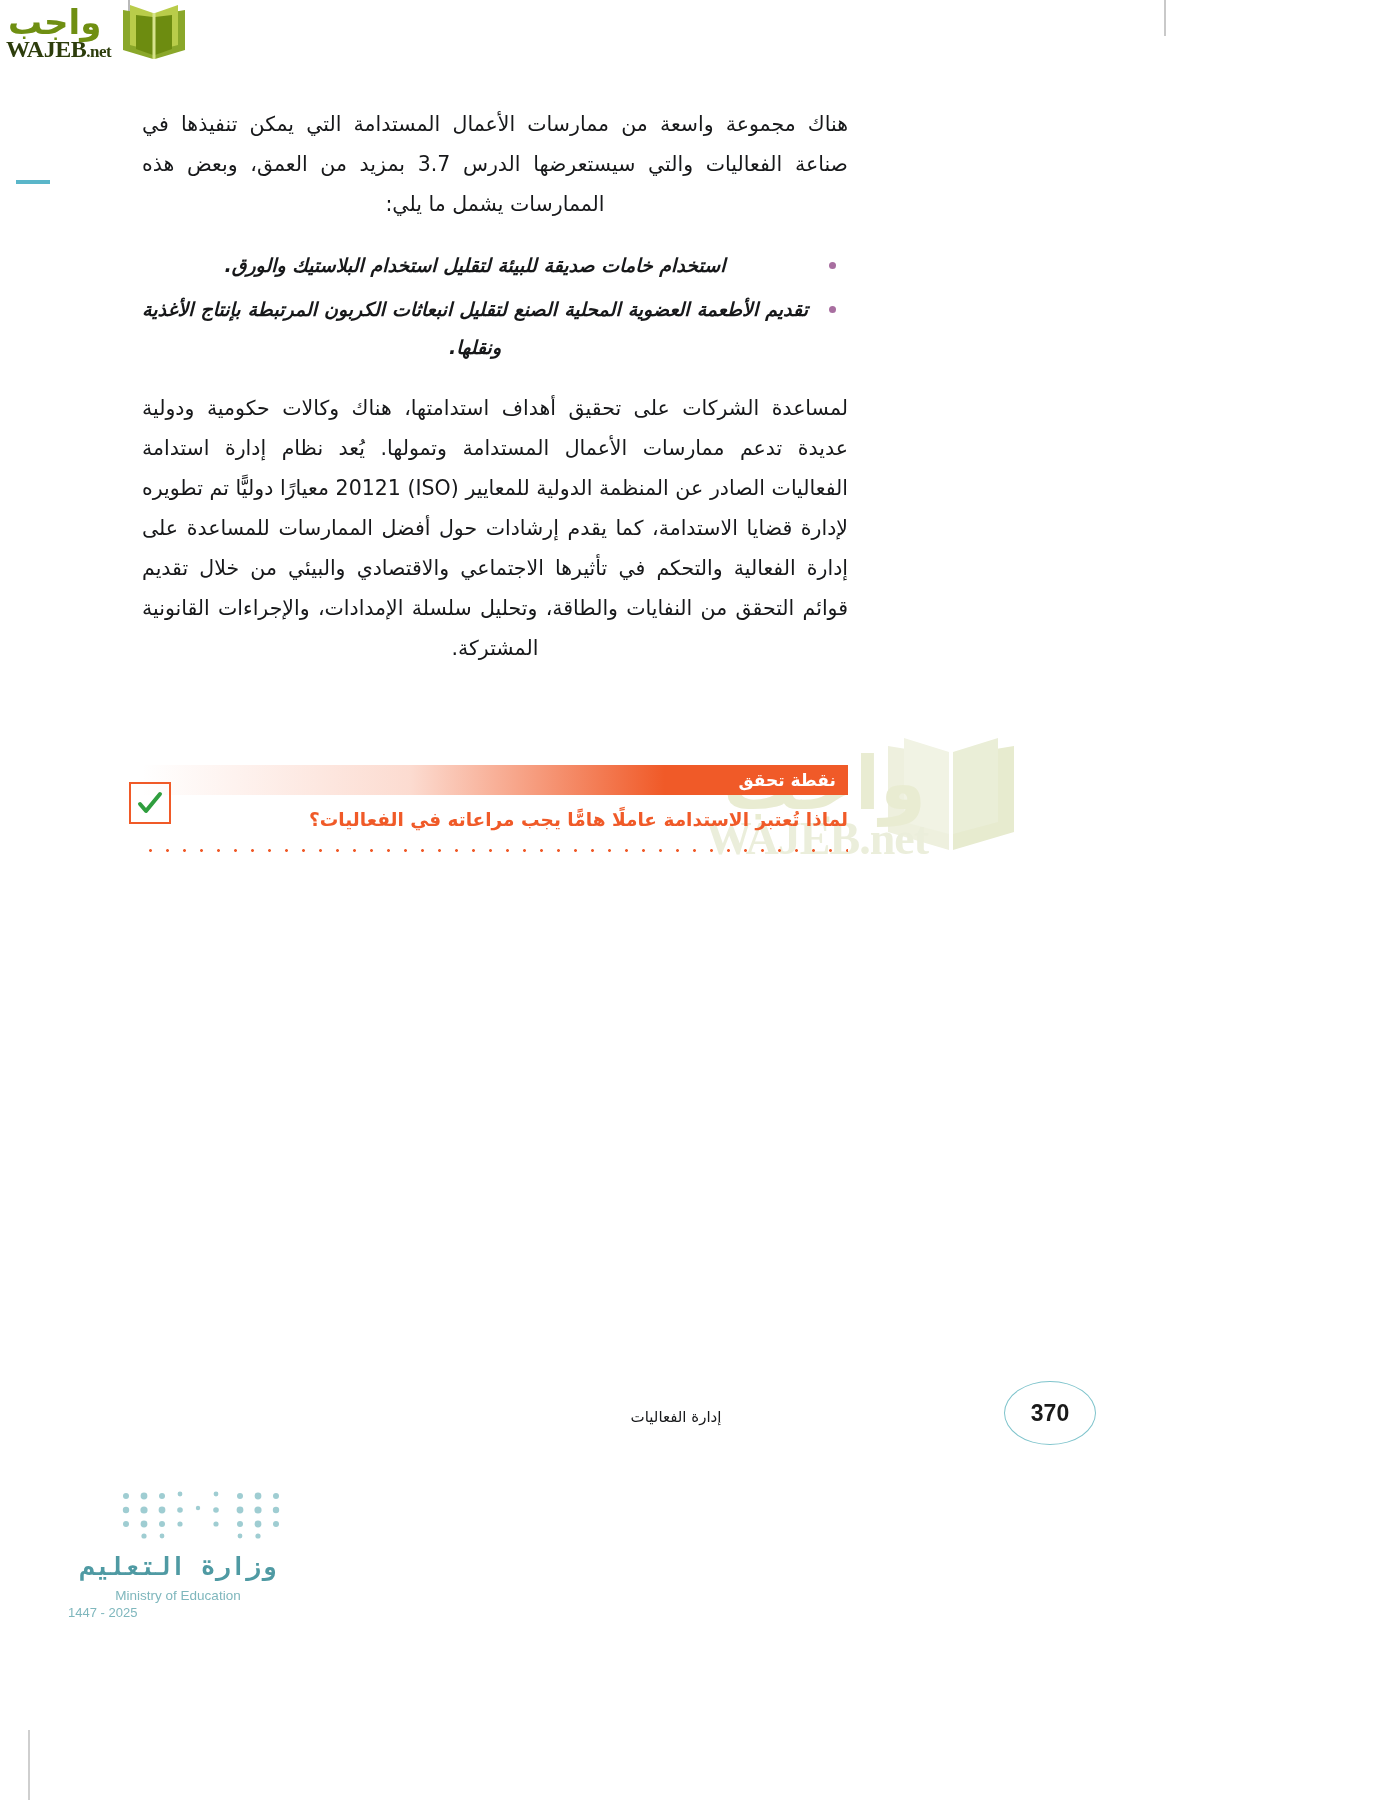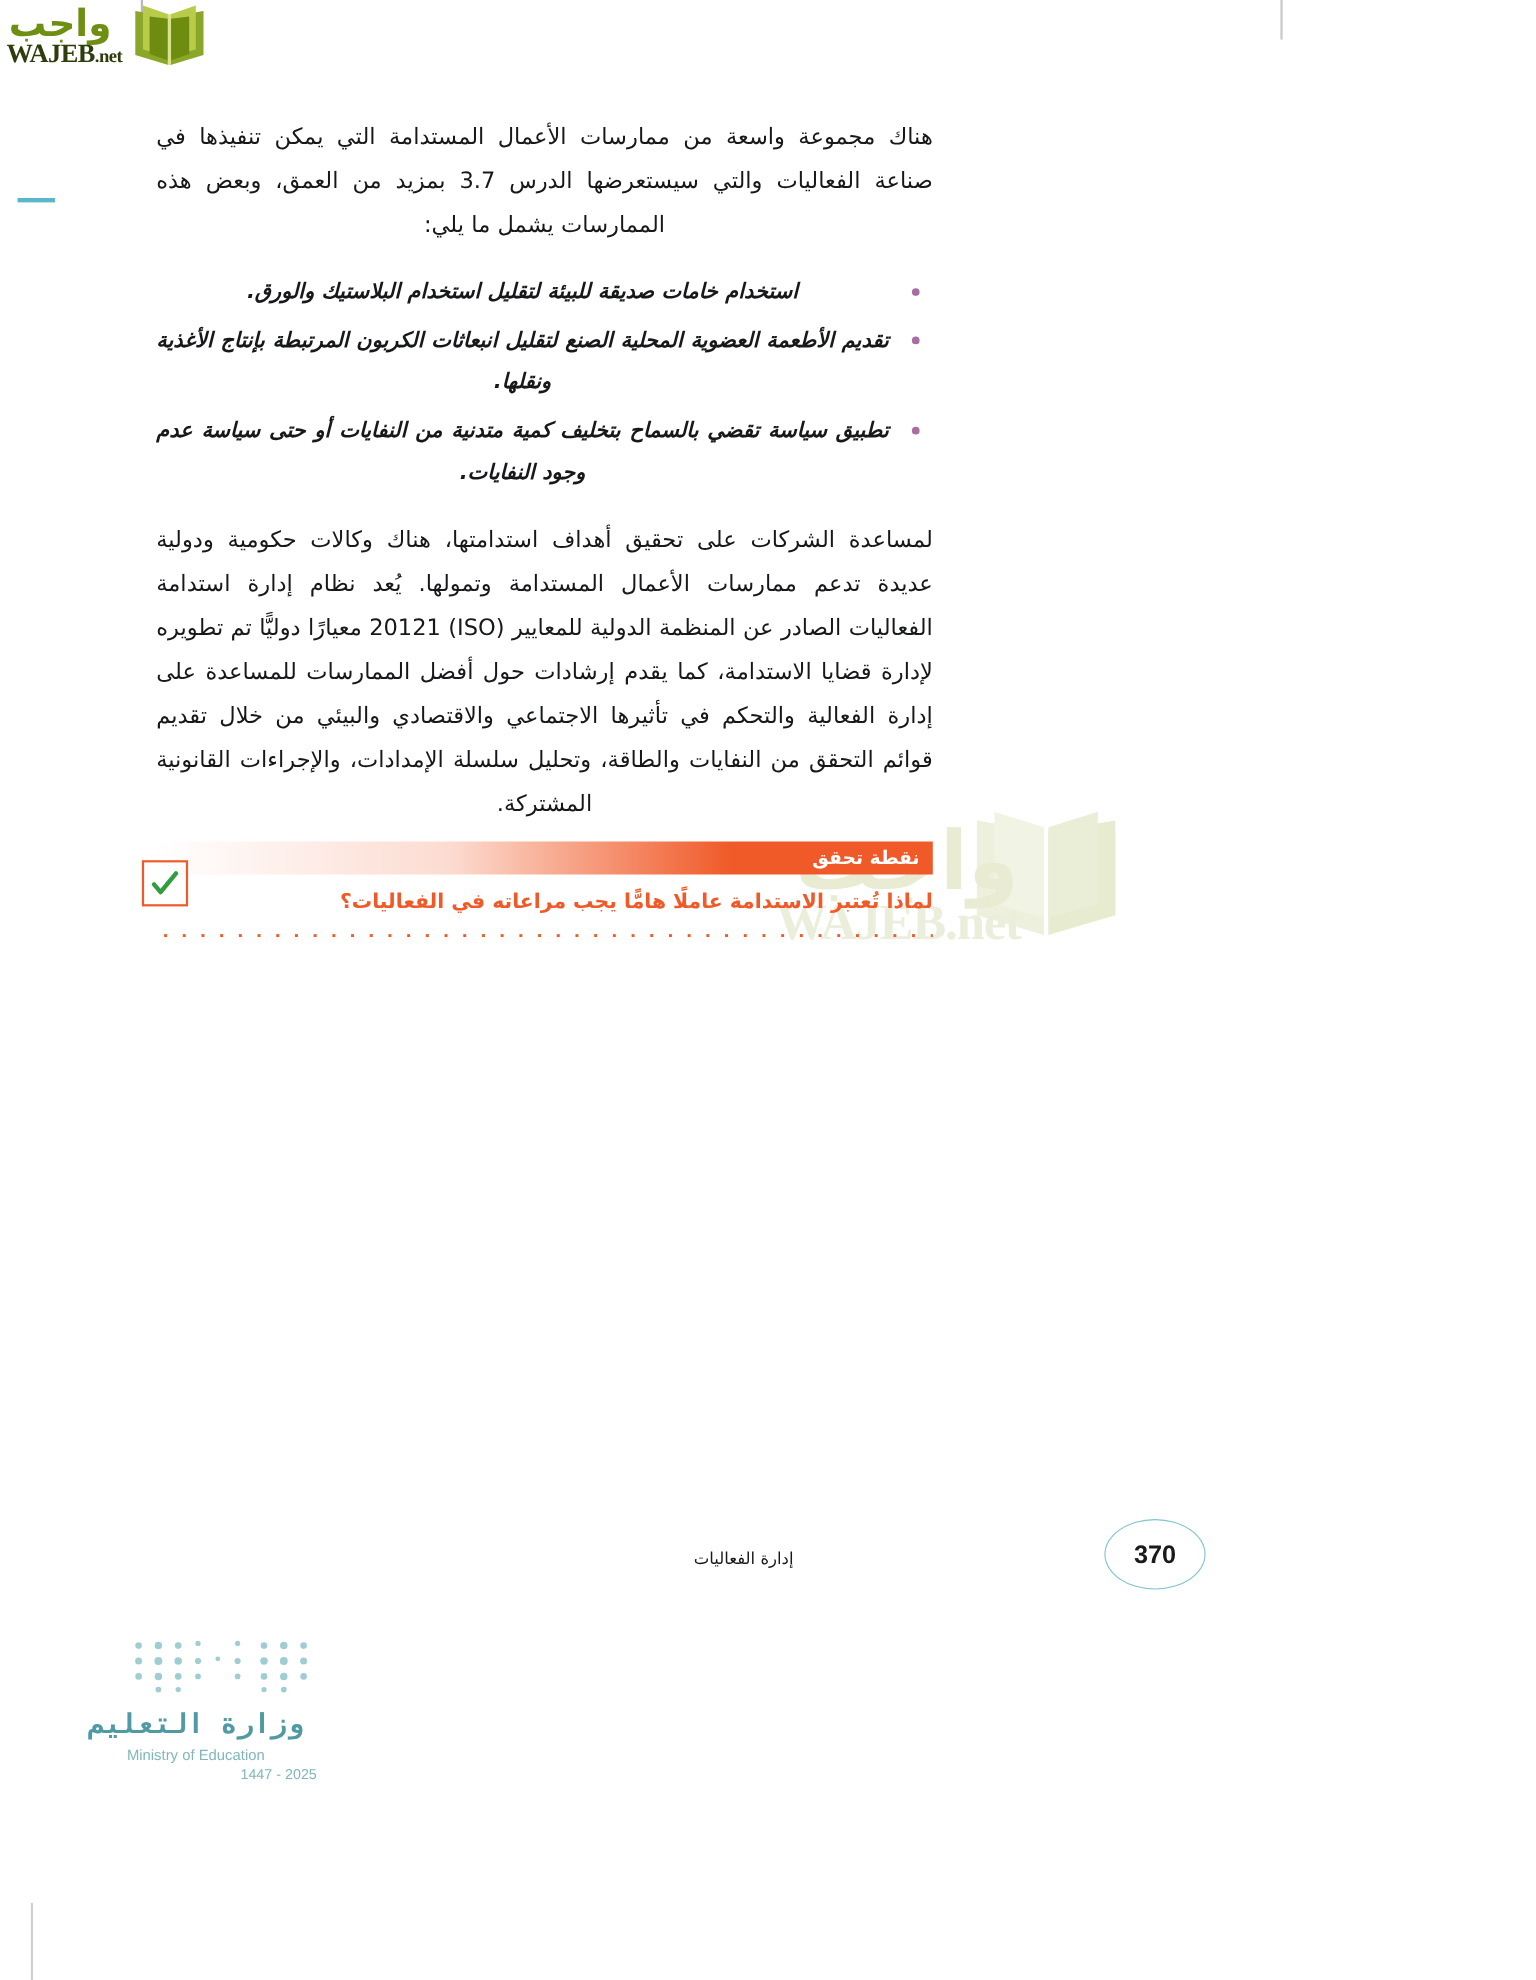--- a/index.html
+++ b/index.html
@@ -106,21 +106,21 @@
   .moe .dots { width:170px; height:52px; margin:0 auto 8px auto; }
   .moe .moe-ar {
     text-align:center; color:#4f9aa3; font-size:25px; font-weight:bold;
     letter-spacing:1px; direction:rtl; font-family:Liberation Mono, monospace;
   }
   .moe .moe-en {
     text-align:center; color:#7fb7bd; font-size:13.5px; margin-top:5px;
     font-family:"Liberation Sans",sans-serif;
   }
   .moe .moe-yr {
-    text-align:right; color:#7fb7bd; font-size:13px; margin-top:2px;
+    text-align:left; color:#7fb7bd; font-size:13px; margin-top:2px;
     font-family:"Liberation Sans",sans-serif;
   }
   .footer-label {
     position:absolute; right:580px; bottom:374px; width:280px;
     text-align:center; color:#17181a; font-size:15px; direction:rtl;
   }
   .page-num {
     position:absolute; left:1004px; bottom:355px;
     width:90px; height:62px; border:1.5px solid #7fc4cc; border-radius:50%;
     display:flex; align-items:center; justify-content:center;
@@ -155,24 +155,20 @@
   <p class="para">هناك مجموعة واسعة من ممارسات الأعمال المستدامة التي يمكن تنفيذها في صناعة الفعاليات والتي سيستعرضها الدرس 3.7 بمزيد من العمق، وبعض هذه الممارسات يشمل ما يلي:</p>
 
   <ul class="bullets">
     <li>
       <span class="bullet-dot"></span>
       <span>استخدام خامات صديقة للبيئة لتقليل استخدام البلاستيك والورق.</span>
     </li>
     <li>
       <span class="bullet-dot"></span>
       <span>تقديم الأطعمة العضوية المحلية الصنع لتقليل انبعاثات الكربون المرتبطة بإنتاج الأغذية ونقلها.</span>
-    </li>
-    <li>
-      <span class="bullet-dot"></span>
-      <span>تطبيق سياسة تقضي بالسماح بتخليف كمية متدنية من النفايات أو حتى سياسة عدم وجود النفايات.</span>
     </li>
   </ul>
 
   <p class="para">لمساعدة الشركات على تحقيق أهداف استدامتها، هناك وكالات حكومية ودولية عديدة تدعم ممارسات الأعمال المستدامة وتمولها. يُعد نظام إدارة استدامة الفعاليات الصادر عن المنظمة الدولية للمعايير (ISO) 20121 معيارًا دوليًّا تم تطويره لإدارة قضايا الاستدامة، كما يقدم إرشادات حول أفضل الممارسات للمساعدة على إدارة الفعالية والتحكم في تأثيرها الاجتماعي والاقتصادي والبيئي من خلال تقديم قوائم التحقق من النفايات والطاقة، وتحليل سلسلة الإمدادات، والإجراءات القانونية المشتركة.</p>
 </div>
 
 <div class="wm-center">
   <svg class="wc-book" viewBox="0 0 150 120">
     <path d="M73 22 L73 116 L12 98 L12 12 Z" fill="#eef0de"></path>
     <path d="M77 22 L77 116 L138 98 L138 12 Z" fill="#e7ebcf"></path>

